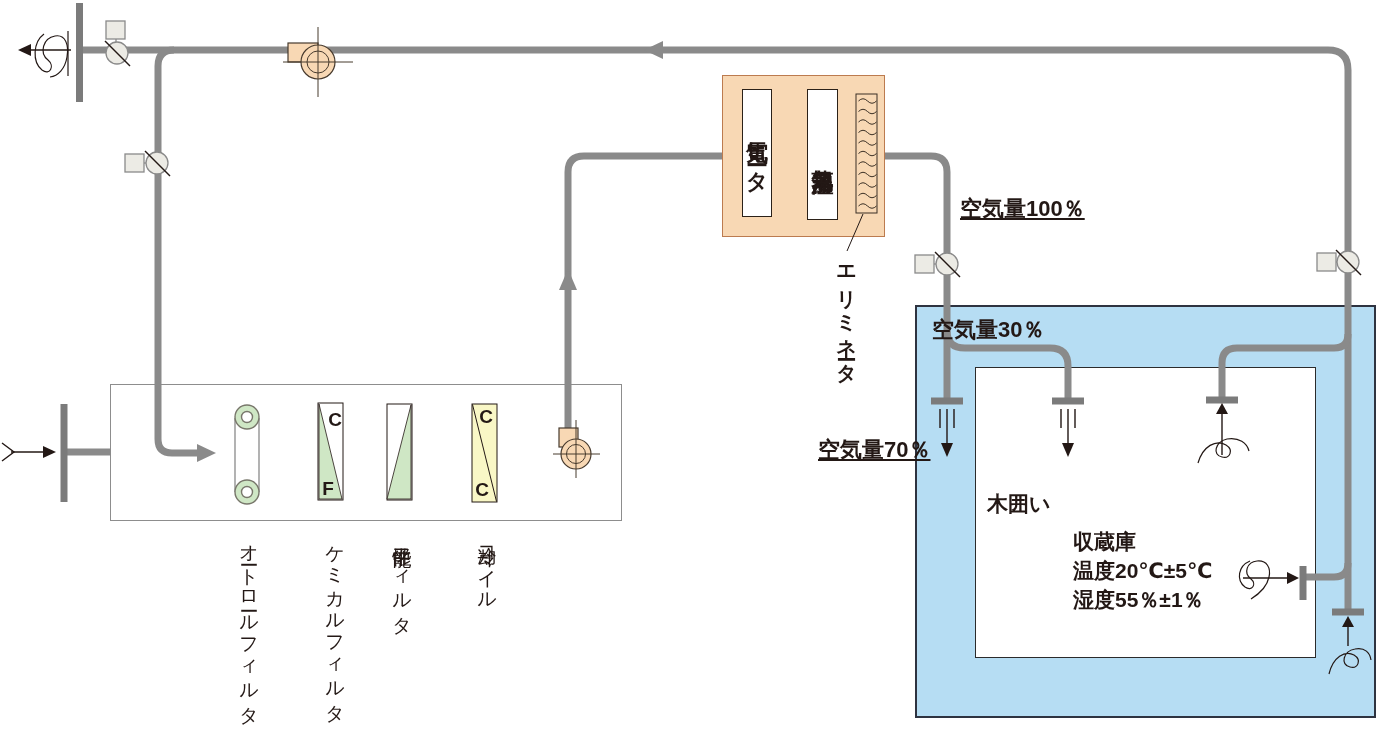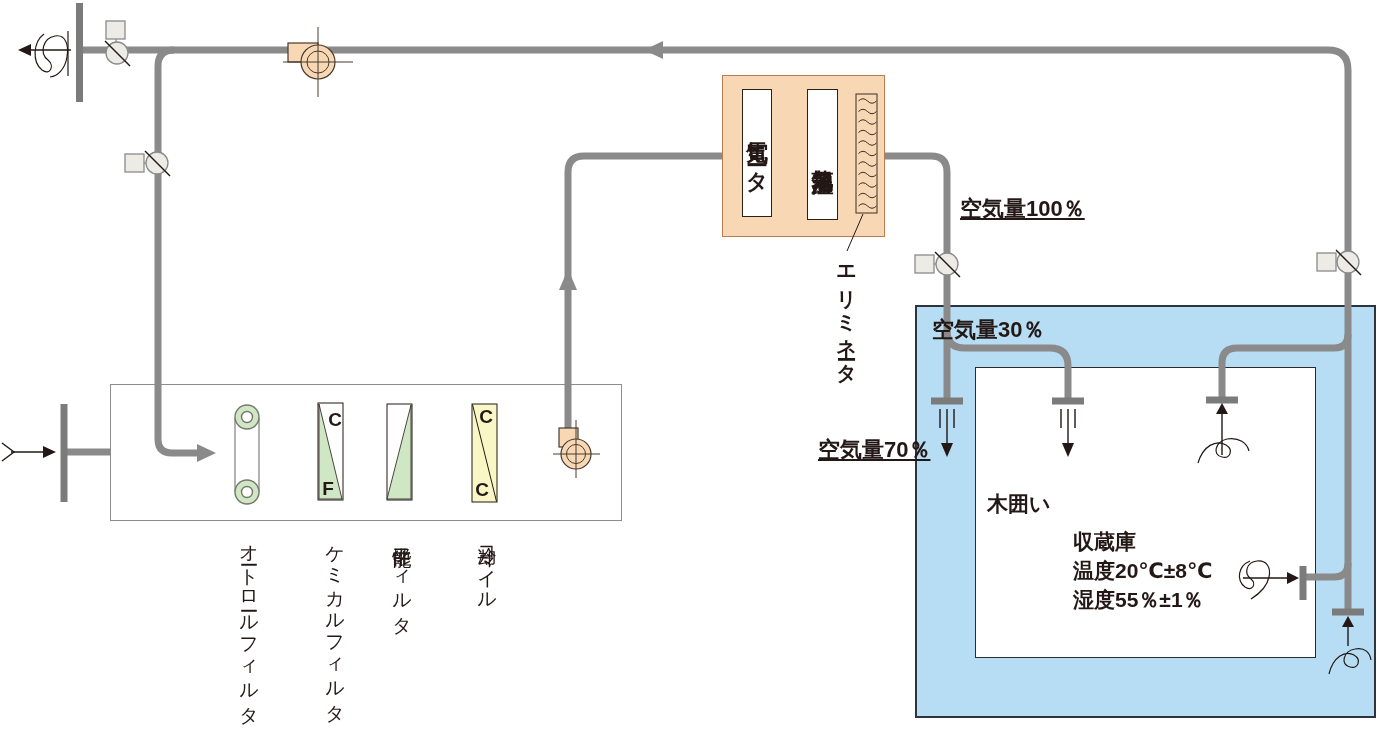--- a/index.html
+++ b/index.html
@@ -193,21 +193,21 @@
     </g>
   </svg>
 
   <div class="label b22" style="left:960px;top:194px;text-decoration:underline;">空気量100％</div>
   <div class="label b22" style="left:932px;top:315px;">空気量30％</div>
   <div class="label b22" style="left:818px;top:435px;text-decoration:underline;">空気量70％</div>
 
   <div class="label b21" style="left:987px;top:490px;">木囲い</div>
   <div class="label b21" style="left:1073px;top:527px;line-height:29px;">
     <div>収蔵庫</div>
-    <div>温度20℃±8℃</div>
+    <div>温度20℃±5℃</div>
     <div>湿度55％±1％</div>
   </div>
 
   <div class="vfilter" style="left:834px;top:253px;font-weight:bold;font-size:20px;">エリミネータ</div>
 
   <div class="vfilter" style="left:236px;top:532px;">オートロールフィルタ</div>
   <div class="vfilter" style="left:322px;top:532px;">ケミカルフィルタ</div>
   <div class="vfilter" style="left:389px;top:532px;">中性能フィルタ</div>
   <div class="vfilter" style="left:474px;top:532px;">冷却コイル</div>
 

